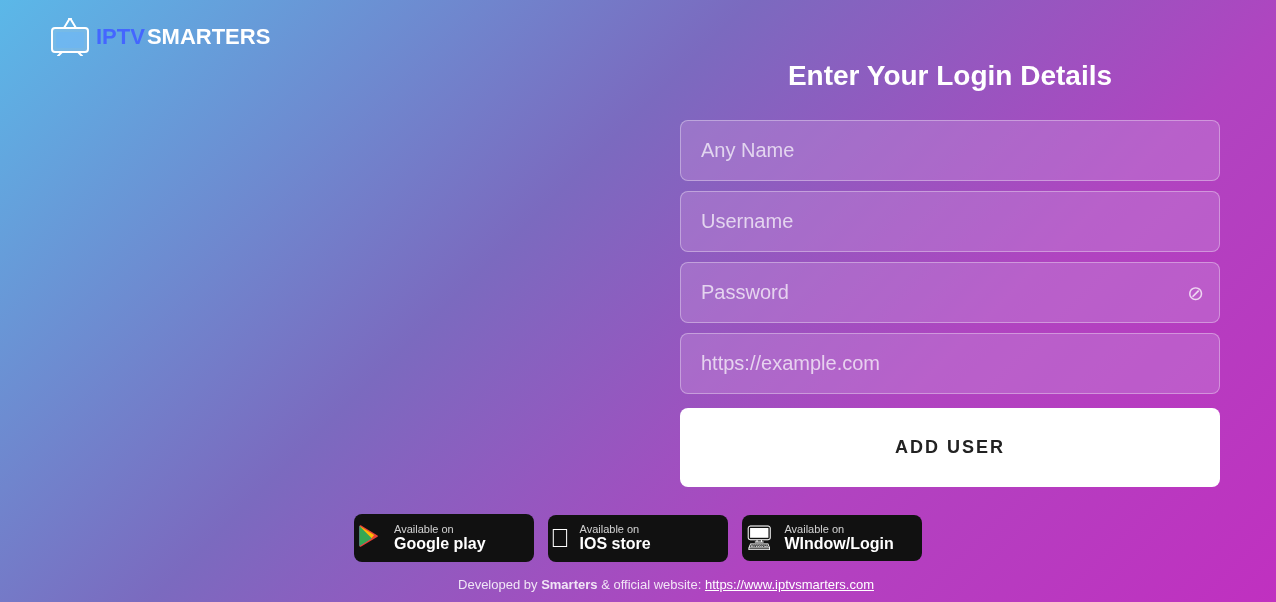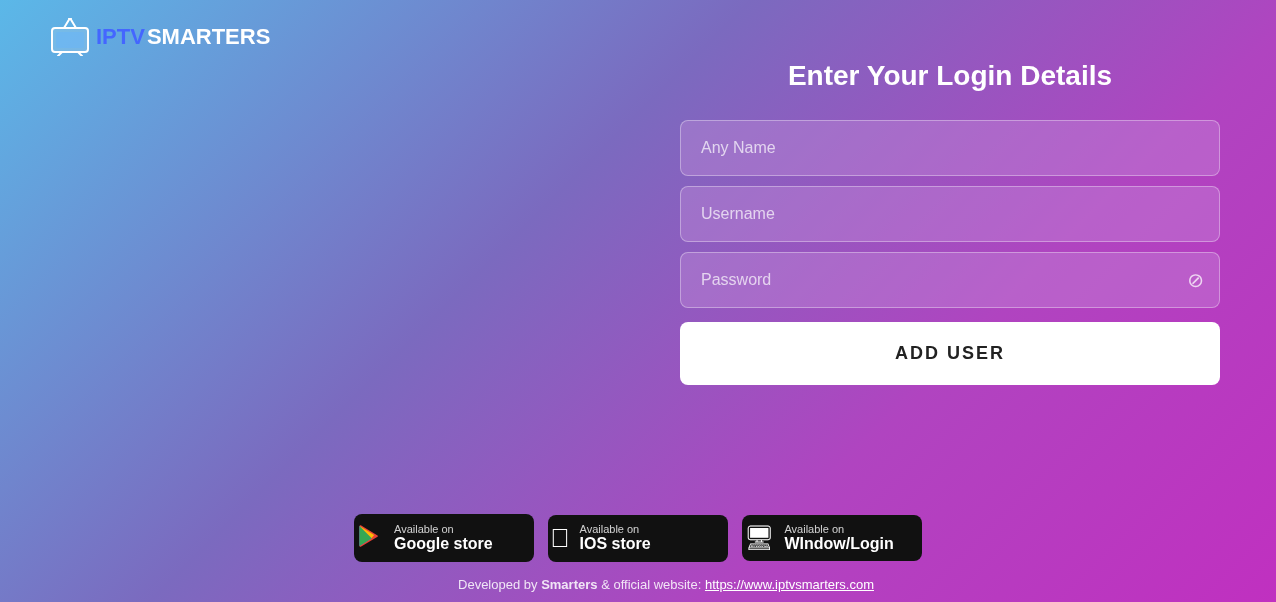--- a/index.html
+++ b/index.html
@@ -51,21 +51,21 @@
       position: relative;
     }
 
     .input-field {
       width: 100%;
       padding: 18px 20px;
       background: rgba(200, 150, 220, 0.35);
       border: 1.5px solid rgba(255,255,255,0.35);
       border-radius: 8px;
       color: rgba(255,255,255,0.85);
-      font-size: 16px;
+      font-size: 20px;
       outline: none;
     }
     .input-field::placeholder {
       color: rgba(255,255,255,0.7);
     }
 
     .password-wrapper {
       position: relative;
     }
     .password-wrapper .input-field {
@@ -78,21 +78,21 @@
       top: 50%;
       transform: translateY(-50%);
       color: rgba(255,255,255,0.75);
       font-size: 20px;
       cursor: pointer;
       user-select: none;
     }
 
     .add-user-btn {
       width: 100%;
-      padding: 21px;
+      padding: 29px;
       background: white;
       border: none;
       border-radius: 8px;
       font-size: 18px;
       font-weight: 800;
       letter-spacing: 2px;
       color: #222;
       cursor: pointer;
       margin-top: 4px;
     }
@@ -198,39 +198,42 @@
 
   <div class="input-wrapper">
     <input type="text" class="input-field" placeholder="Username" style="">
   </div>
 
   <div class="input-wrapper password-wrapper">
     <input type="password" class="input-field" placeholder="Password" style="">
     <span class="eye-icon">⊘</span>
   </div>
 
+  <div class="input-wrapper">
+    <input type="text" class="input-field" placeholder="https://example.com" style="">
+  </div>
 
   <button class="add-user-btn">ADD USER</button>
 </div>
 
 <div class="badges">
 
   <div class="badge">
     <div>
       <svg class="play-icon" viewBox="0 0 24 24">
         <path d="M3 20.5v-17c0-.83 1-.97 1.45-.45l14 8.5c.39.23.39.82 0 1.05l-14 8.5C3.97 21.47 3 21.33 3 20.5z" fill="#EA4335"></path>
         <path d="M3 3.5L13.5 14 3 20.5V3.5z" fill="#4285F4"></path>
         <path d="M3 3.5l10.5 10.5L3 20.5V3.5z" fill="#34A853"></path>
         <path d="M13.5 14L3 3.5l12.5 7.57L13.5 14z" fill="#FBBC04"></path>
         <path d="M13.5 14l2.5-2.43 1.45.88L13.5 14z" fill="#EA4335"></path>
       </svg>
     </div>
     <div class="badge-text">
       <span class="available">Available on</span>
-      <span class="store-name">Google store</span>
+      <span class="store-name">Google play</span>
     </div>
   </div>
 
   <div class="badge">
     <div class="apple-icon"></div>
     <div class="badge-text">
       <span class="available">Available on</span>
       <span class="store-name">IOS store</span>
     </div>
   </div>

